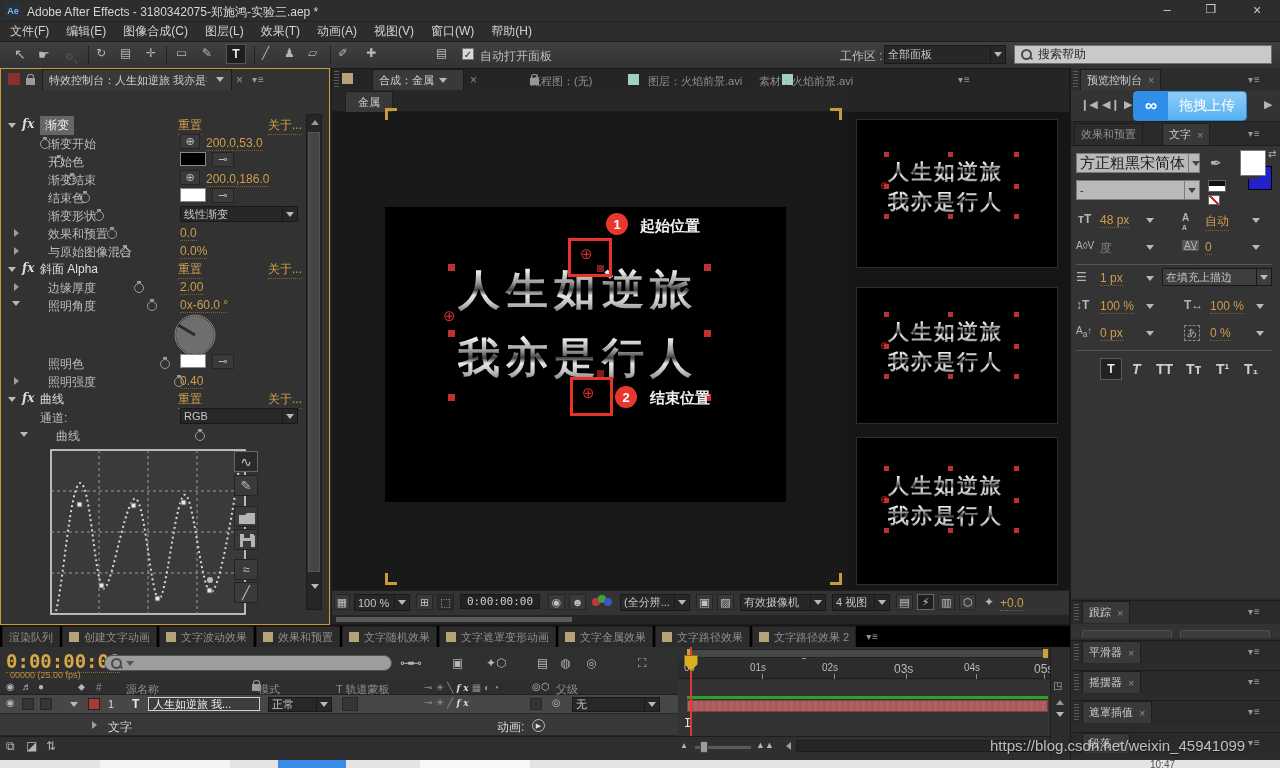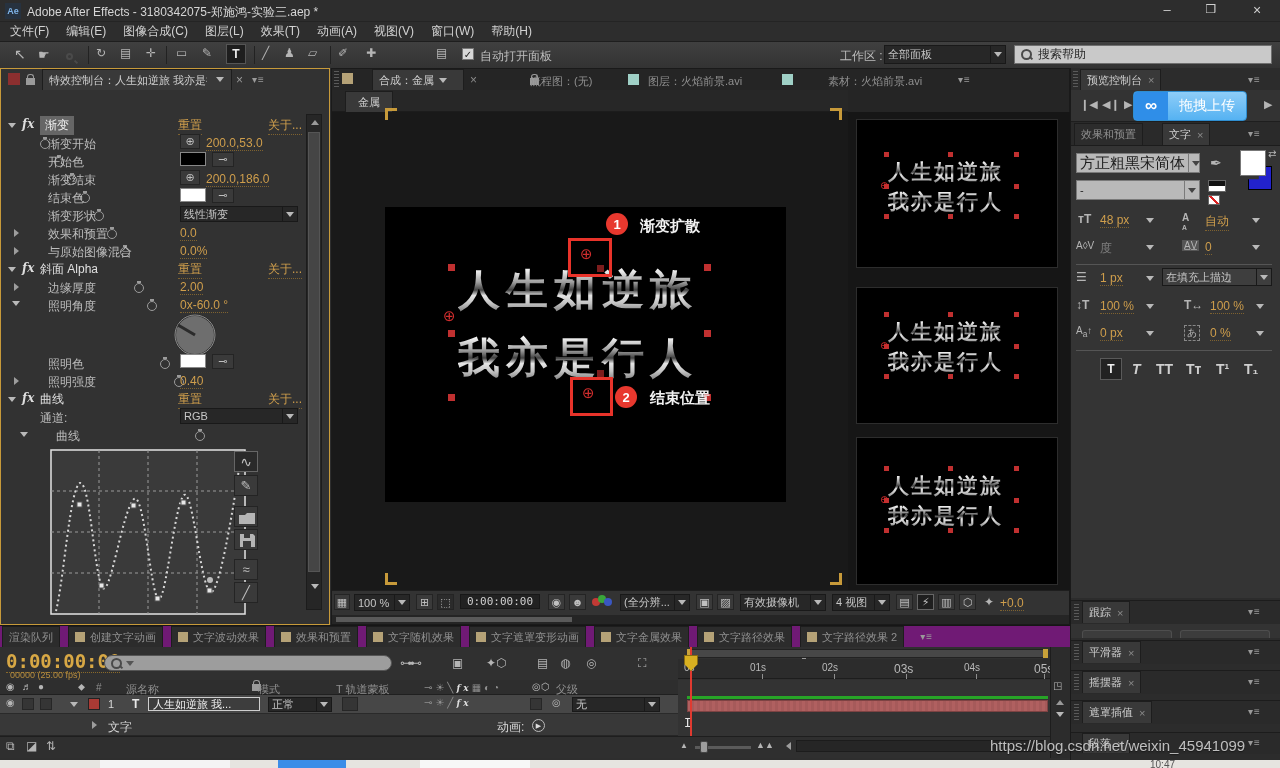--- a/index.html
+++ b/index.html
@@ -260,21 +260,21 @@
   <span class="p lock" style="left:358px;top:74px"></span>
   <div class="p tab" style="left:372px;top:69px;width:92px;height:21px;gap:5px">
     <span>合成：金属</span>
     <i class="tri-d"></i>
   </div>
   <span class="p" style="left:470px;top:73px;color:#8a8a8a">×</span>
   <span class="p" style="left:530px;top:74px;color:#8f8f8f;font-size:11px">流程图：(无)</span>
   <span class="p sq" style="left:628px;top:74px;width:11px;height:11px;background:#9fd0c6"></span>
   <span class="p" style="left:648px;top:74px;color:#8f8f8f;font-size:11px">图层：火焰前景.avi</span>
   <span class="p sq" style="left:782px;top:74px;width:11px;height:11px;background:#9fd0c6"></span>
-  <span class="p" style="left:828px;top:74px;color:#8f8f8f;font-size:11px">素材：火焰前景.avi</span>
+  <span class="p" style="left:759px;top:74px;color:#8f8f8f;font-size:11px">素材：火焰前景.avi</span>
   <span class="p pmenu" style="left:958px;top:74px">▾≡</span>
 
   
   <div class="p" style="left:332px;top:90px;width:516px;height:22px;background:#272727;border-bottom:1px solid #1c1c1c"></div>
   <div class="p tab" style="left:345px;top:91px;height:21px;padding:0 12px">
     <span>金属</span>
   </div>
 
   
   <div class="p" style="left:332px;top:112px;width:516px;height:478px;background:#191919"></div>
@@ -300,21 +300,21 @@
   <span class="hdl p" style="left:704px;top:394px"></span>
   <span class="hdl p" style="left:597px;top:265px;background:#7d1d1d"></span>
   <span class="hdl p" style="left:597px;top:370px;background:#7d1d1d"></span>
   <span class="crossh" style="left:443px;top:308px">⊕</span>
   
   <div class="annbox" style="left:568px;top:238px;width:38px;height:33px"></div>
   <span class="crossh" style="left:580px;top:246px">⊕</span>
   <span class="badge" style="left:606px;top:213px">
       <span>1</span>
     </span>
-  <span class="annlbl" style="left:640px;top:217px">渐变扩散</span>
+  <span class="annlbl" style="left:640px;top:217px">起始位置</span>
   <div class="annbox" style="left:570px;top:377px;width:37px;height:33px"></div>
   <span class="crossh" style="left:582px;top:385px">⊕</span>
   <span class="badge" style="left:615px;top:386px">
       <span>2</span>
     </span>
   <span class="annlbl" style="left:650px;top:389px">结束位置</span>
 
   
   <div class="p" style="left:848px;top:112px;width:222px;height:478px;background:#161616"></div>
   <div class="p" style="left:856px;top:119px;width:202px;height:149px;background:#000;border:1px solid #2d2d2d"></div>
@@ -541,21 +541,21 @@
   <div class="p" style="left:1071px;top:732px;width:209px;height:22px;background:#2a2a2a;border-top:1px solid #1c1c1c"></div>
   <div class="p tab" style="left:1082px;top:733px;height:20px;gap:6px">
       <span>段落</span>
       <span style="color:#8a8a8a">×</span>
     </div>
   <span class="p pmenu" style="left:1248px;top:737px">▾≡</span>
 
   
   <div class="p" style="left:0;top:625px;width:1070px;height:133px;background:#303030;border-top:1px solid #161616"></div>
   
-  <div class="p f" style="left:0;top:626px;width:1070px;height:21px;background:#701a75;gap:8px">
+  <div class="p f" style="left:0;top:626px;width:1070px;height:21px;background:#000000;gap:2px">
     <span class="tab off" style="height:20px;margin-left:2px">
         <span>渲染队列</span>
       </span>
     <span class="tab off f" style="height:20px;gap:5px">
         <i class="sq" style="width:10px;height:10px;background:#b5a277"></i>
         <span>创建文字动画</span>
       </span>
     <span class="tab off f" style="height:20px;gap:5px">
         <i class="sq" style="width:10px;height:10px;background:#b5a277"></i>
         <span>文字波动效果</span>

